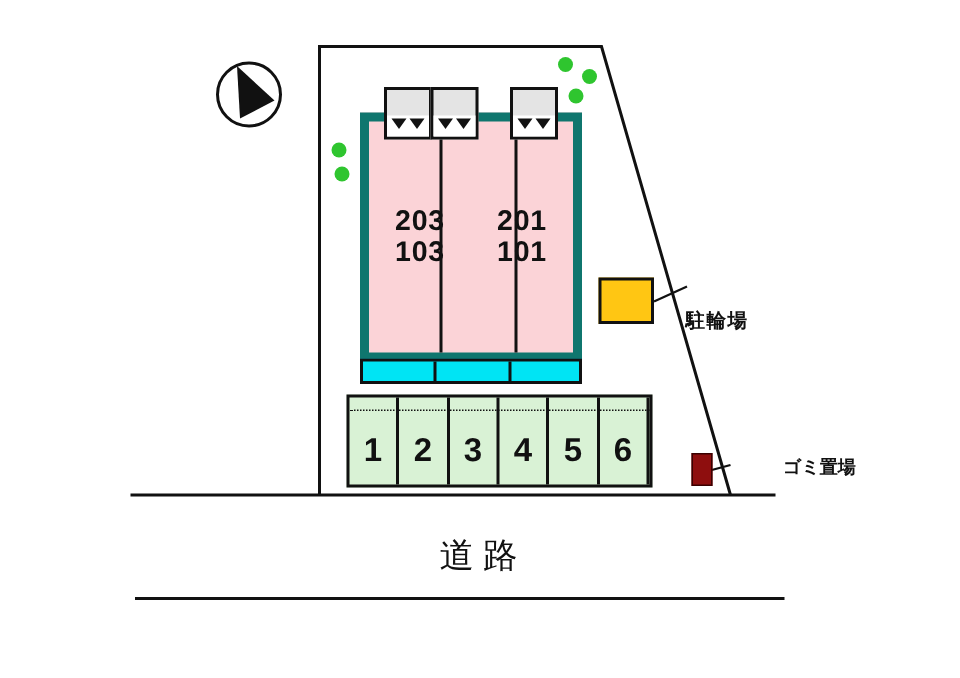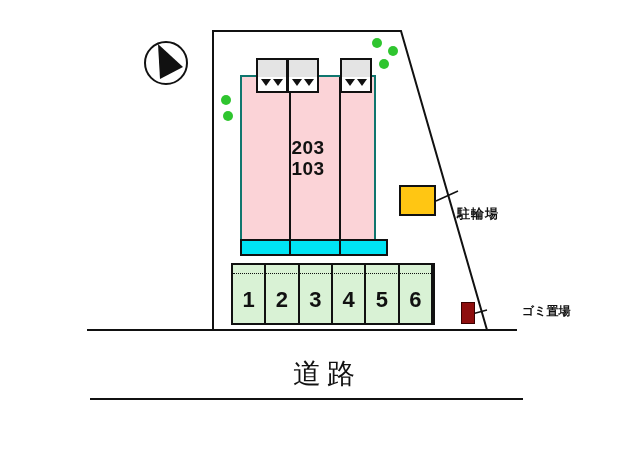--- a/index.html
+++ b/index.html
@@ -3,22 +3,22 @@
 <meta charset="utf-8">
 <style>
   html,body{margin:0;padding:0;background:#fff;}
   .canvas{
     position:relative;width:640px;height:452px;background:#ffffff;
     overflow:hidden;font-family:"Liberation Sans",sans-serif;color:#111;
   }
   .overlay{position:absolute;left:0;top:0;}
   
   .building{
-    position:absolute;left:240px;top:75px;width:136px;height:166px;
-    border:2px solid #0f766e;box-sizing:border-box;display:flex;
+    position:absolute;left:240px;top:75px;width:148px;height:166px;
+    border:6px solid #0f766e;box-sizing:border-box;display:flex;
   }
   .bdiv{position:absolute;top:0;bottom:0;width:2px;background:#111;}
   .building .d1{left:47px}.building .d2{left:97px}
   .unit{
     flex:1;display:flex;flex-direction:column;align-items:center;justify-content:center;
     font-size:19px;font-weight:bold;line-height:21px;letter-spacing:0.5px;
   }
   
   .porch{
     position:absolute;top:58px;width:32px;height:35px;border:2px solid #111;
@@ -48,21 +48,21 @@
     display:flex;align-items:center;justify-content:center;
     font-size:22px;font-weight:bold;padding-top:12px;
   }
   .space:last-child{border-right:none;}
   .parking-dash{position:absolute;left:0;right:0;top:8px;border-top:1px dotted #111;}
   
   .bike-box{position:absolute;left:399px;top:185px;width:37px;height:31px;border:2px solid #111;box-sizing:border-box;}
   .bike-label{position:absolute;left:457px;top:184px;font-size:13px;font-weight:bold;letter-spacing:1px;margin-top:21px;}
   .trash-box{position:absolute;left:461px;top:302px;width:14px;height:22px;border:1px solid #3a0000;box-sizing:border-box;}
   .trash-label{position:absolute;left:486px;top:303px;font-size:12px;font-weight:bold;margin-left:36px;}
-  .road-label{position:absolute;left:293px;top:355px;font-size:28px;letter-spacing:6px;}
+  .road-label{position:absolute;left:293px;top:355px;font-size:23px;letter-spacing:6px;}
 </style>
 </head>
 <body>
 
 <div class="canvas">
 
   <svg class="overlay" width="640" height="452" viewBox="0 0 640 452">
 
     <polyline points="213,330 213,31 401,31 487,330" fill="none" stroke="#111" stroke-width="2"></polyline>
 
@@ -81,20 +81,24 @@
     <circle cx="384" cy="64" r="5" stroke-width="1" fill="#2fc52f"></circle>
 
     <line x1="436" y1="201" x2="458" y2="191" stroke="#111" stroke-width="1.5"></line>
     <line x1="472" y1="314" x2="487" y2="310" stroke="#111" stroke-width="1.5"></line>
   </svg>
 
   <div class="building" style="background-color: rgb(251, 211, 215);">
     <div class="unit">
       <div>203</div>
       <div>103</div>
+    </div>
+    <div class="unit">
+      <div>201</div>
+      <div>101</div>
     </div>
     <div class="bdiv d1"></div>
     <div class="bdiv d2"></div>
   </div>
 
   <div class="porch" style="left:256px">
     <div class="porch-foot">
       <span class="tri"></span>
       <span class="tri"></span>
     </div>

